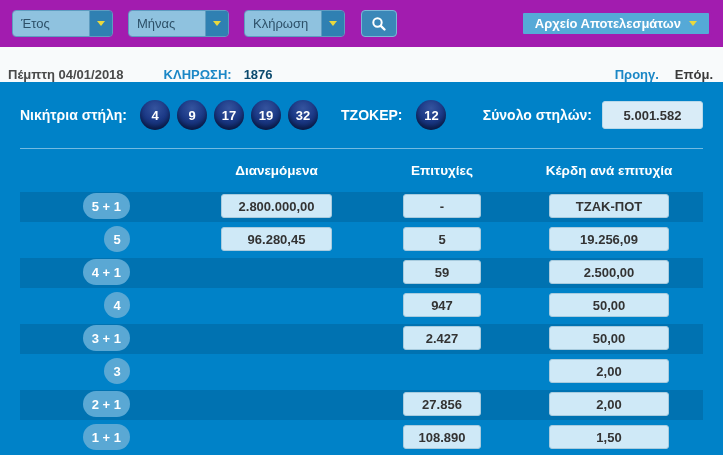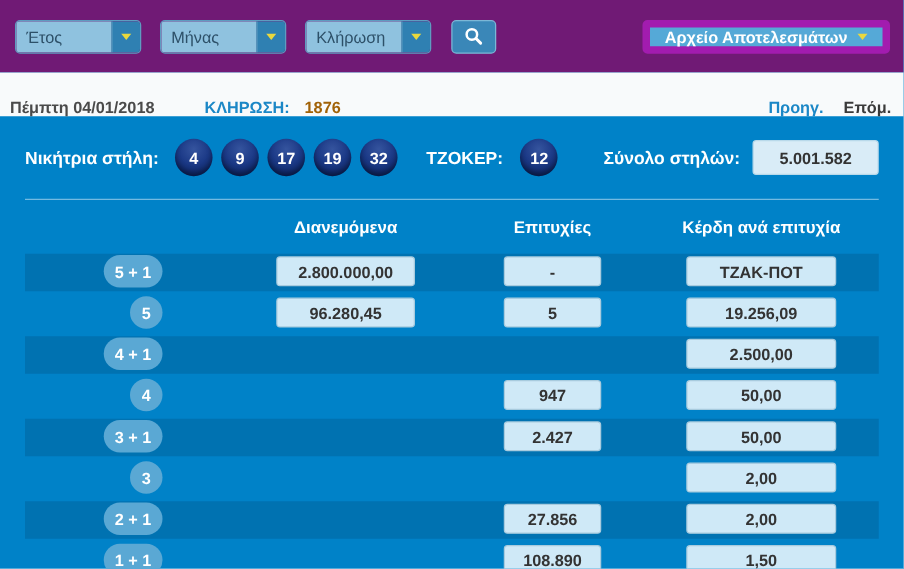--- a/index.html
+++ b/index.html
@@ -4,21 +4,21 @@
 <style>
   * { margin:0; padding:0; box-sizing:border-box; }
   html,body { font-family:"Liberation Sans","DejaVu Sans",sans-serif; }
   .app {
     position:relative; width:723px; height:455px; overflow:hidden;
     background:#0082c8;
   }
 
   
   .toolbar {
-    height:58px; background:#701a75;
+    height:47px; background:#a21caf;
     display:flex; align-items:center; padding:0 11px 0 12px;
   }
   .dropdown {
     display:flex; width:101px; height:27px; margin-right:15px;
     border:1px solid #5e9cc0; border-radius:4px; overflow:hidden;
     cursor:pointer;
   }
   .dd-field {
     flex:1; background:#8fc2df; color:#2d5068;
     font-size:13px; line-height:25px; padding-left:8px;
@@ -33,34 +33,34 @@
     border-left:4px solid transparent; border-right:4px solid transparent;
     border-top:5px solid #e9d83e;
   }
   .search-btn {
     width:36px; height:27px; margin-left:1px;
     background:#3a87b8; border:1px solid #7bb7d6; border-radius:4px;
     display:flex; align-items:center; justify-content:center; cursor:pointer;
   }
   .archive-btn {
     margin-left:auto; height:27px; padding:0 12px;
-    background:#55a9d7; border:6px solid #a21caf; border-radius:4px;
+    background:#55a9d7; border:3px solid #a21caf; border-radius:4px;
     display:flex; align-items:center; gap:8px; cursor:pointer;
     color:#ffffff; font-size:13px; font-weight:bold; white-space:nowrap;
   }
 
   
   .infobar {
     height:35px; background:#f8fafb;
     display:flex; align-items:flex-end; padding:0 10px 0 8px;
     font-size:13px; font-weight:bold;
   }
   .date-text   { color:#4a4a4a; }
   .draw-label  { color:#1b87c6; margin-left:40px; }
-  .draw-number { color:#a16207; margin-left:12px; }
+  .draw-number { color:#0c4a6e; margin-left:12px; }
   .nav-links   { margin-left:auto; display:flex; gap:16px; }
   .prev-link   { color:#1b87c6; cursor:pointer; }
   .next-link   { color:#3a3a3a; cursor:pointer; }
 
   
   .panel { height:373px; }
 
   .winning-row {
     height:66px; display:flex; align-items:center; padding:0 20px;
   }
@@ -219,20 +219,23 @@
           <span class="vbox">19.256,09</span>
         </span>
     </div>
     <div class="trow dark">
       <span class="cell c-badge">
           <span class="badge">4 + 1</span>
         </span>
       <span class="cell c-dist">
           <span class="vbox" style="visibility: hidden;"></span>
         </span>
+      <span class="cell c-hits">
+          <span class="vbox">59</span>
+        </span>
       <span class="cell c-prize">
           <span class="vbox">2.500,00</span>
         </span>
     </div>
     <div class="trow">
       <span class="cell c-badge">
           <span class="badge">4</span>
         </span>
       <span class="cell c-dist">
           <span class="vbox" style="visibility: hidden;"></span>

